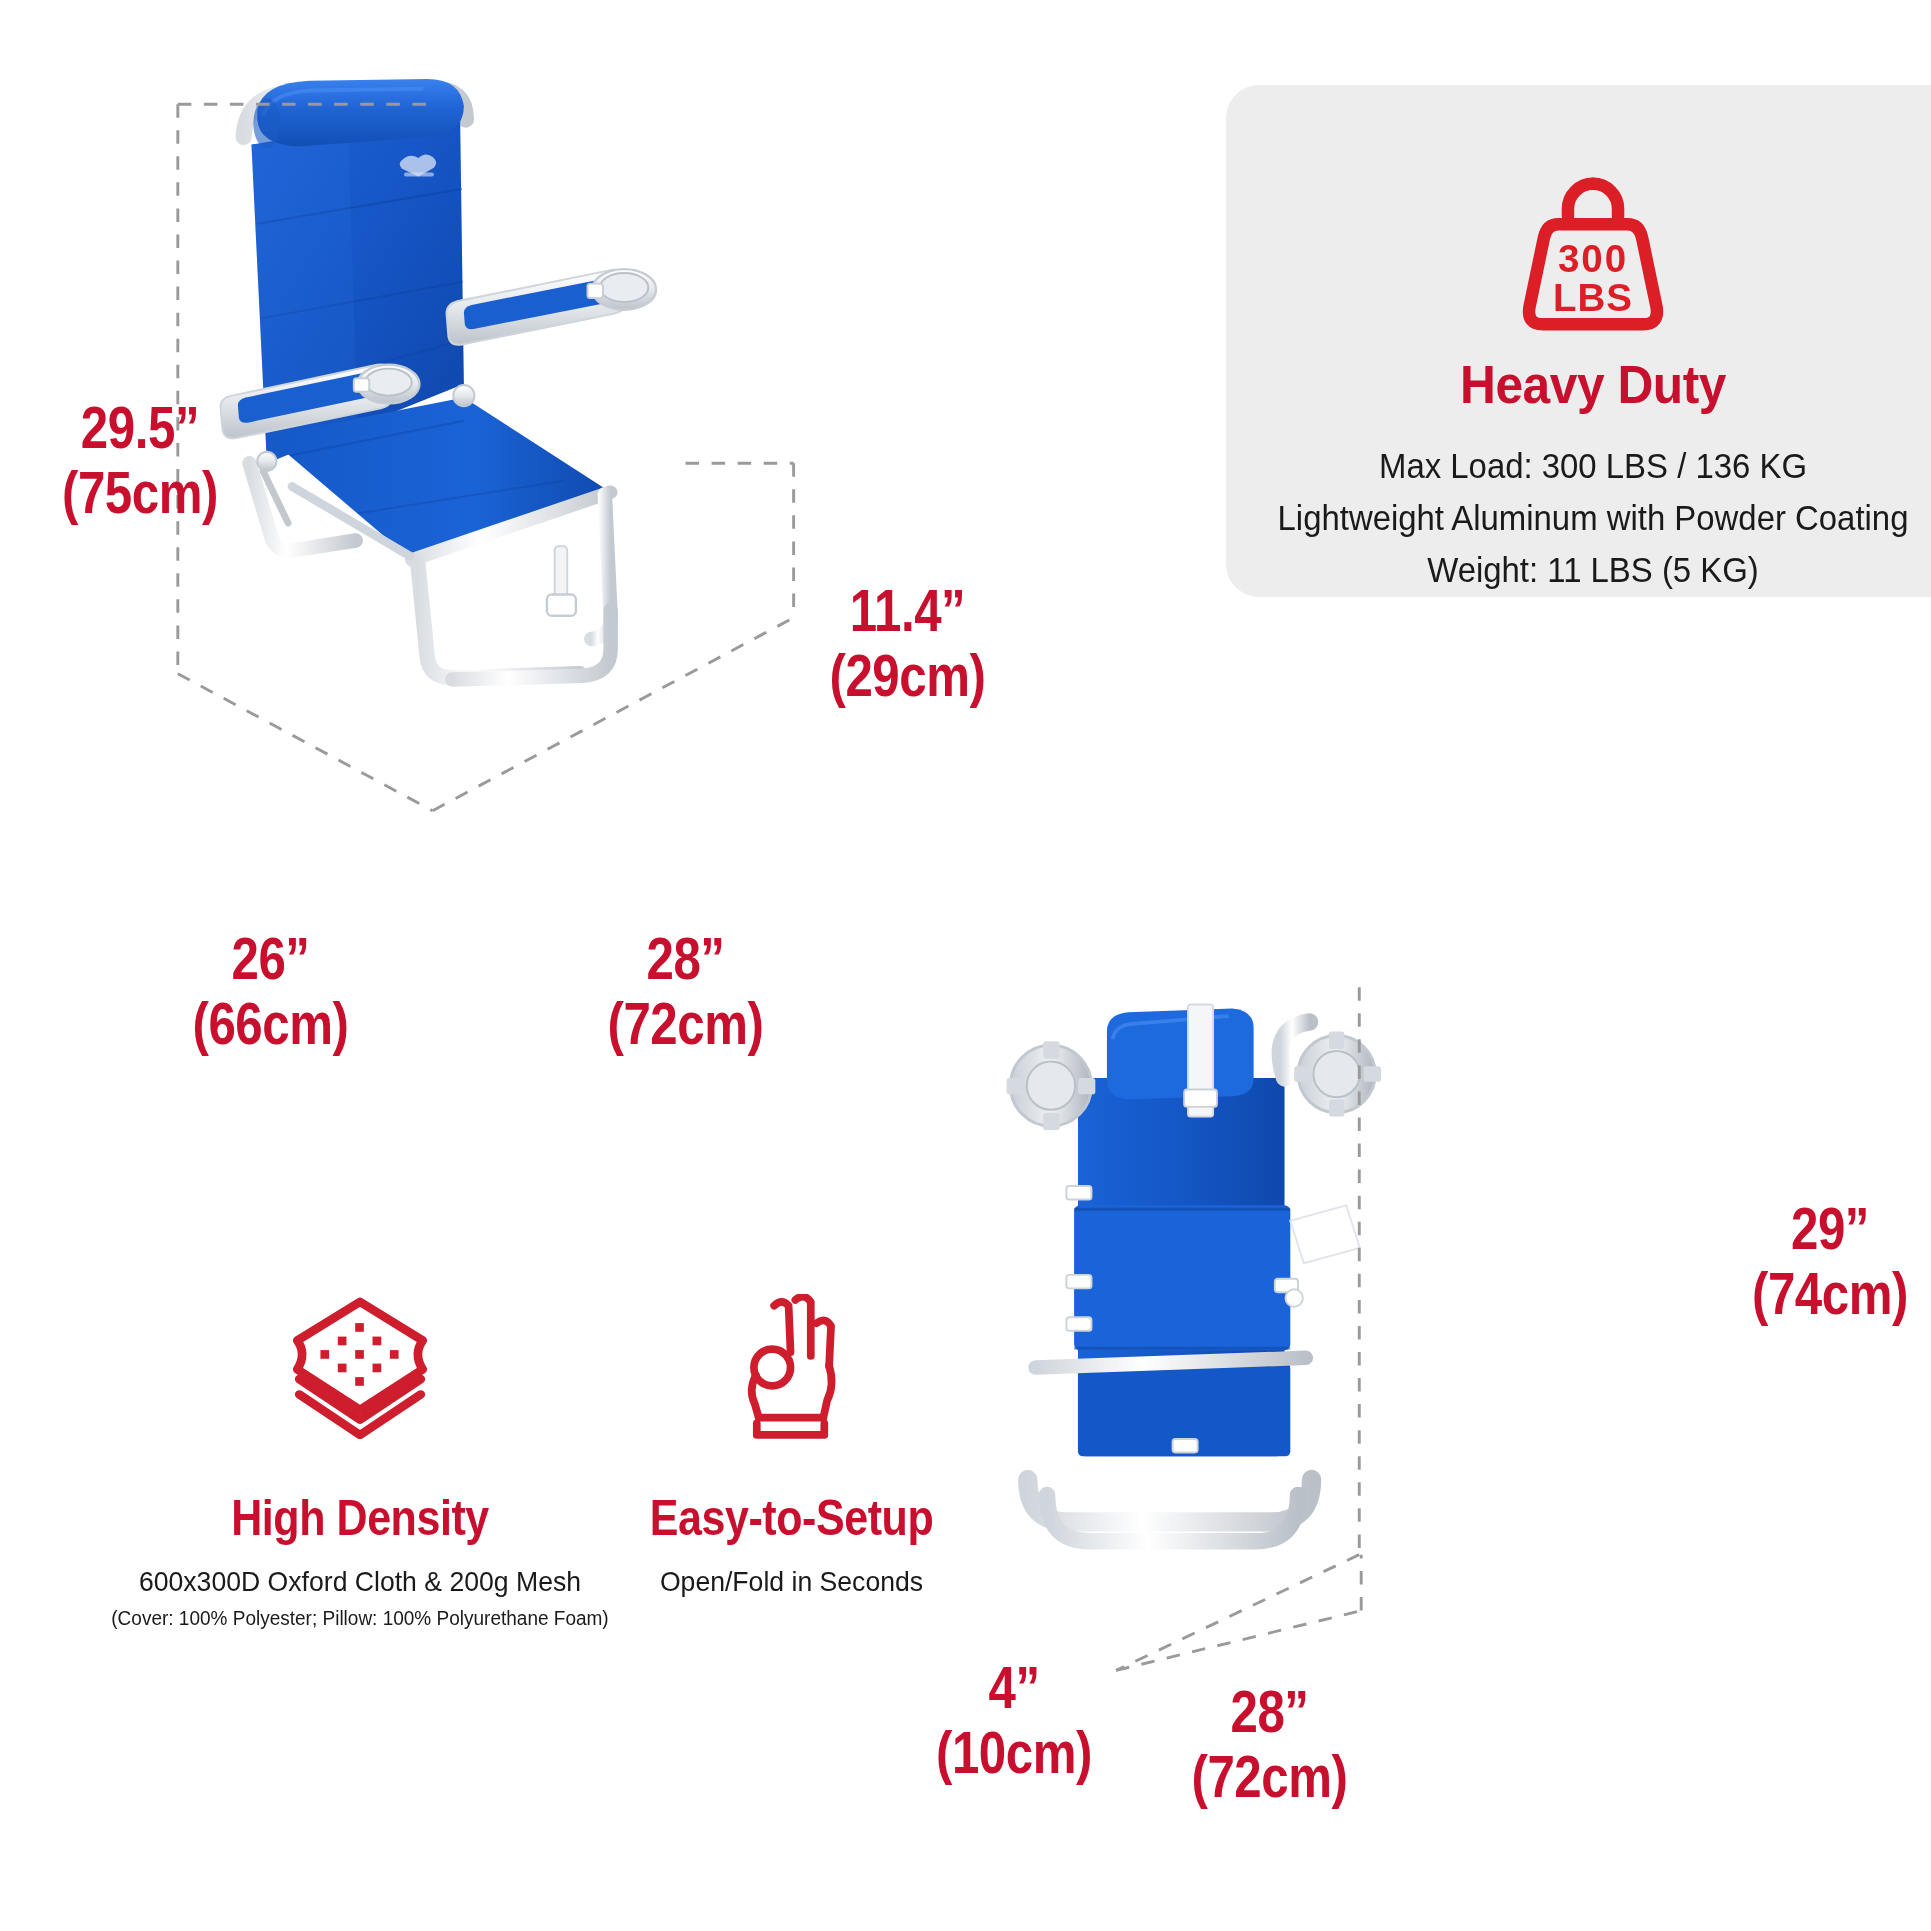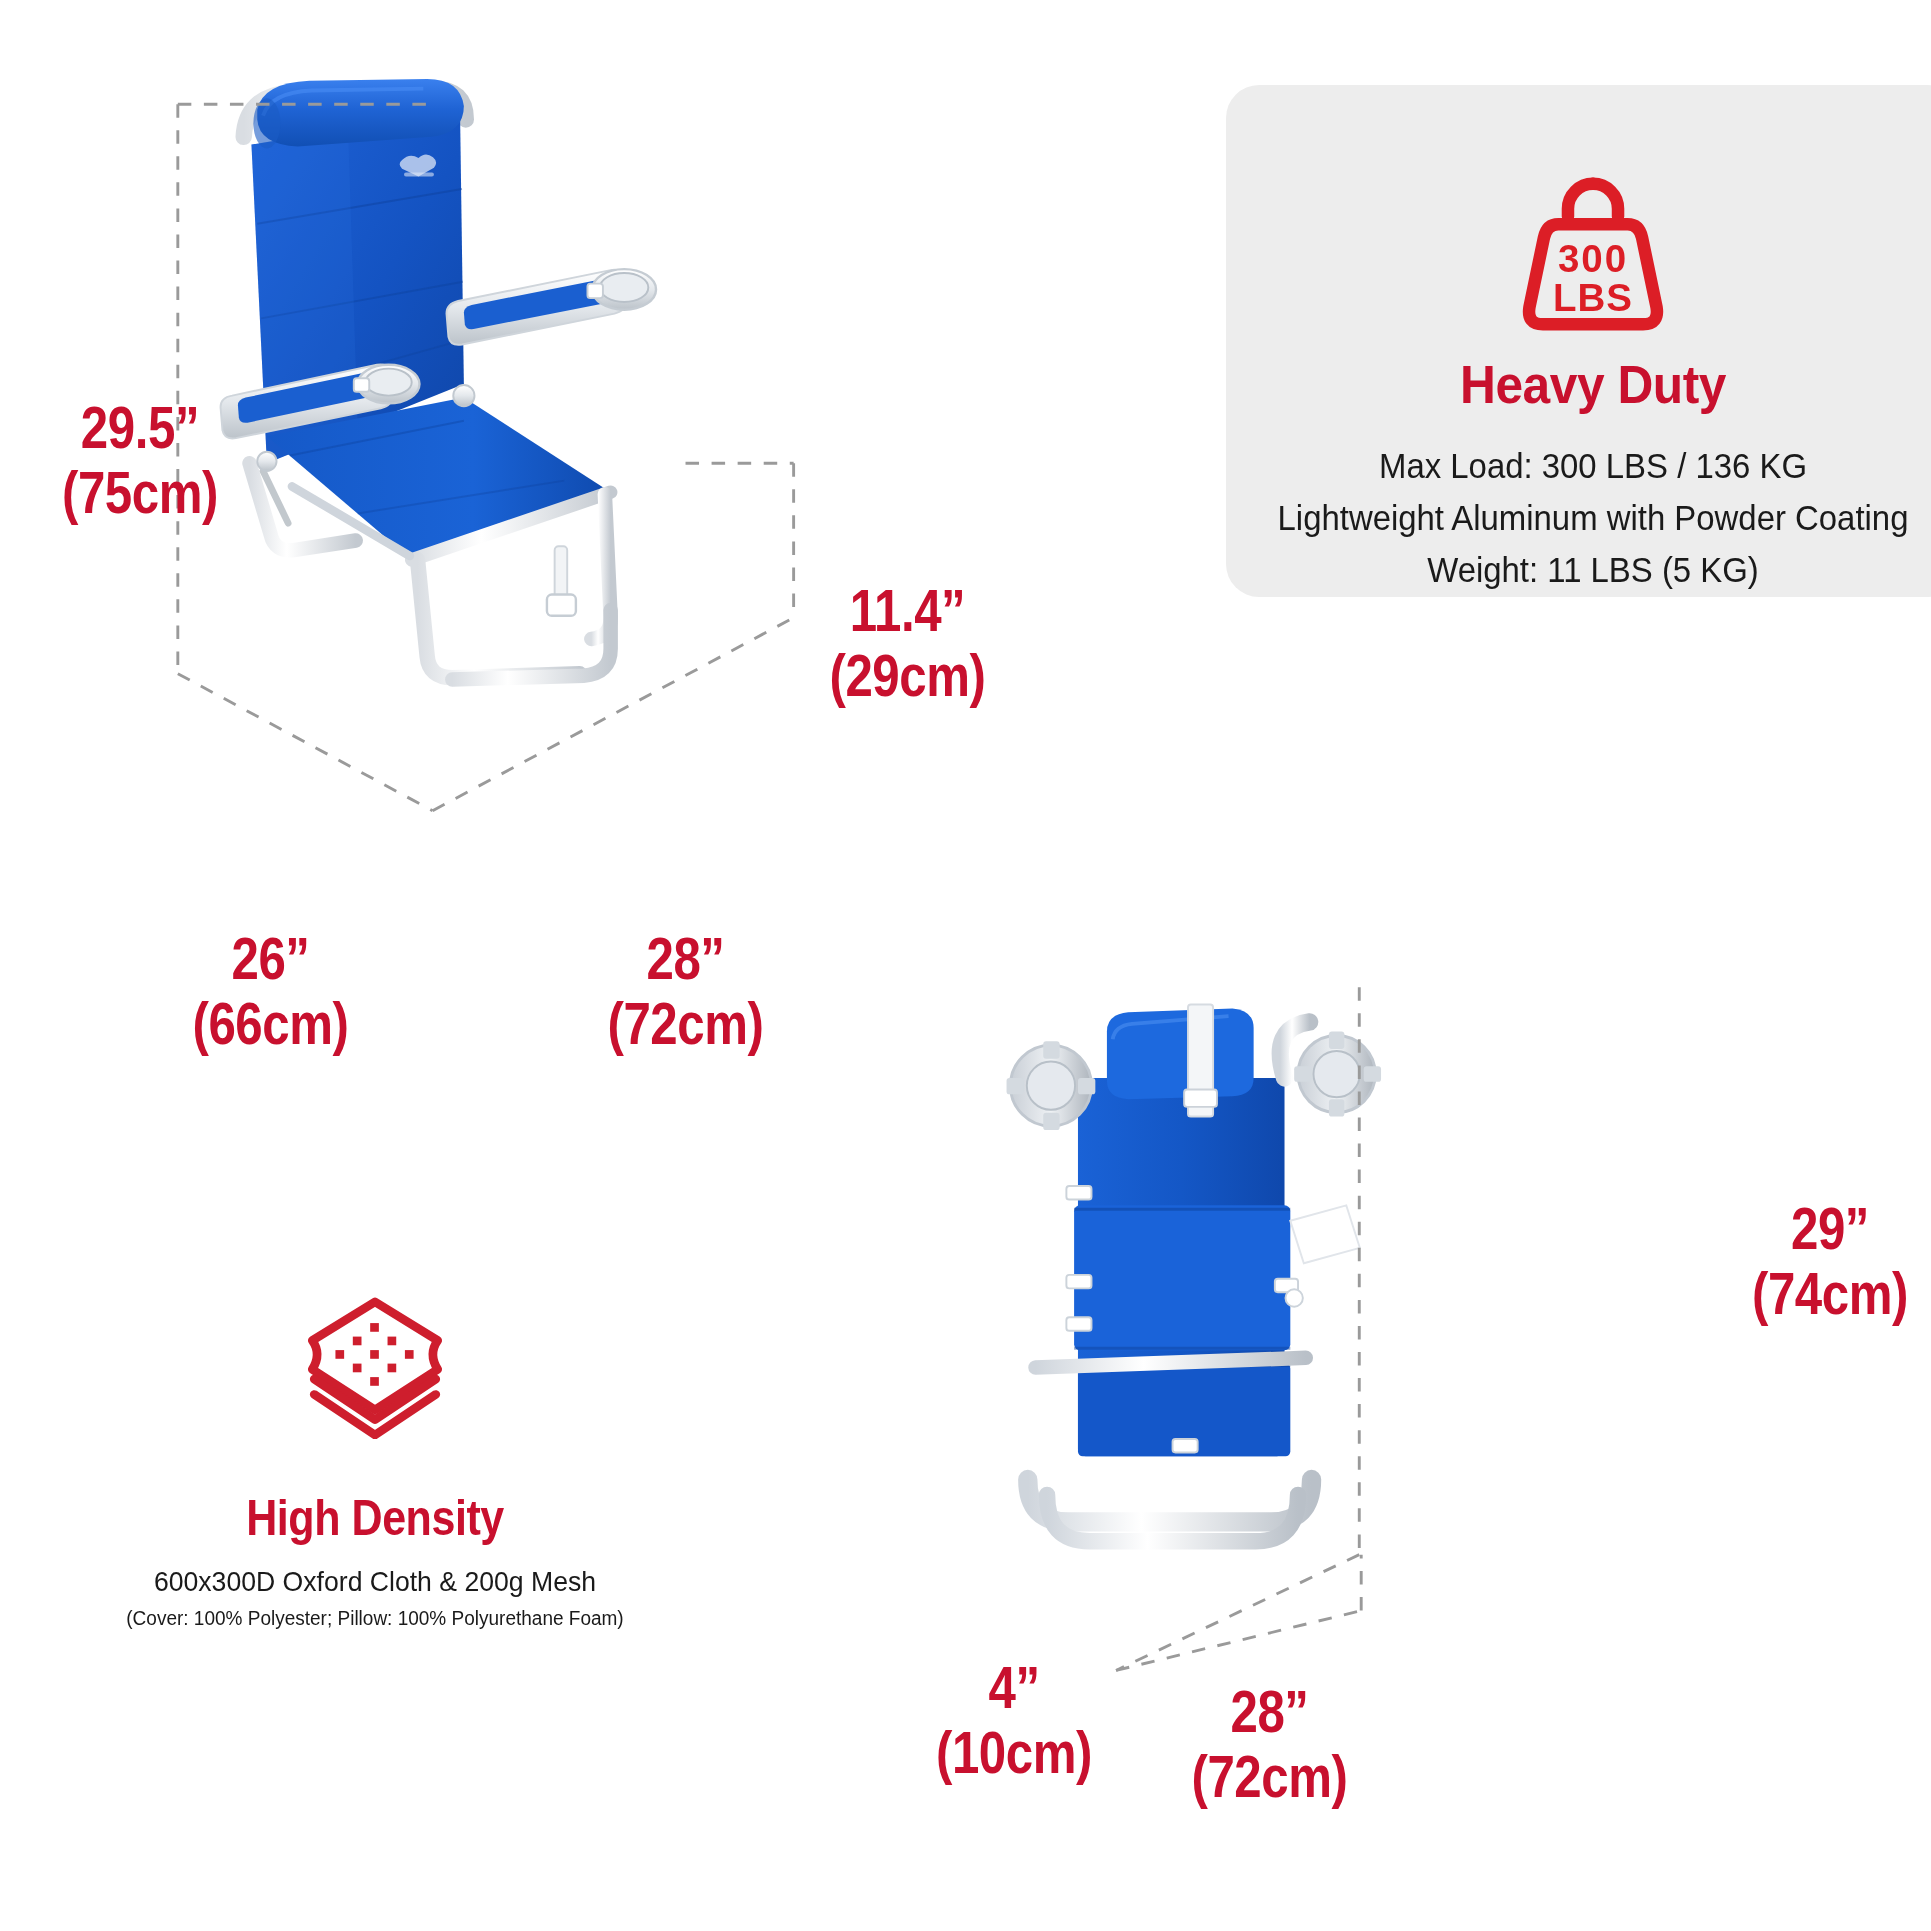--- a/index.html
+++ b/index.html
@@ -259,21 +259,21 @@
 
     <div id="hd-title">Heavy Duty</div>
 
     <div id="hd-lines">
       <div class="hd-line">Max Load: 300 LBS / 136 KG</div>
       <div class="hd-line">Lightweight Aluminum with Powder Coating</div>
       <div class="hd-line">Weight: 11 LBS (5 KG)</div>
     </div>
   </div>
 
-  <div class="feature" style="left:37px; top:1294px; width:676px;">
+  <div class="feature" style="left:22px; top:1294px; width:676px;">
     <svg class="feature-icon" width="164" height="145" viewBox="0 0 170 150" style="display:block;margin:0 auto 50px auto;">
       <g fill="none" stroke="#CE1E2D" stroke-width="9" stroke-linejoin="round" stroke-linecap="round">
         <path d="M85 8 L150 48 Q140 62 150 78 L85 120 L20 78 Q30 62 20 48 Z"></path>
         <path d="M22 88 L85 130 L148 88"></path>
         <path d="M22 104 L85 146 L148 104"></path>
       </g>
       <g fill="#CE1E2D">
         <rect x="80" y="30" width="9" height="9"></rect>
         <rect x="62" y="44" width="9" height="9"></rect>
         <rect x="98" y="44" width="9" height="9"></rect>
@@ -283,20 +283,42 @@
         <rect x="62" y="72" width="9" height="9"></rect>
         <rect x="98" y="72" width="9" height="9"></rect>
         <rect x="80" y="86" width="9" height="9"></rect>
       </g>
     </svg>
     <div class="feature-title">High Density</div>
     <div class="feature-sub">600x300D Oxford Cloth &amp; 200g Mesh</div>
     <div class="feature-sub2">(Cover: 100% Polyester; Pillow: 100% Polyurethane Foam)</div>
   </div>
 
+  <div class="feature" style="left:521px; top:1294px; width:541px;">
+    <svg class="feature-icon" width="135" height="145" viewBox="0 0 140 150" style="display:block;margin:0 auto 50px auto;">
+      <g fill="none" stroke="#CE1E2D" stroke-width="8" stroke-linejoin="round" stroke-linecap="round">
+
+        <path d="M52 12 q8 -8 15 0 l2 48"></path>
+
+        <path d="M74 6 q9 -8 16 2 l0 56"></path>
+
+        <path d="M96 30 q9 -7 15 3 l-2 42"></path>
+
+        <path d="M109 74 q6 20 -2 36 l-4 18"></path>
+
+        <circle cx="50" cy="76" r="19"></circle>
+
+        <path d="M33 84 q-8 16 -1 30 l4 14"></path>
+        <path d="M36 128 l67 0"></path>
+        <path d="M34 134 l0 12 l70 0 l0 -12"></path>
+      </g>
+    </svg>
+    <div class="feature-title">Easy-to-Setup</div>
+    <div class="feature-sub">Open/Fold in Seconds</div>
+  </div>
 
   <div class="photo" style="left:966px; top:985px; width:444px; height:599px;">
     <svg width="444" height="599" viewBox="0 0 460 620">
       <defs>
         <linearGradient id="fFab" x1="0" y1="0" x2="1" y2="0">
           <stop offset="0%" stop-color="#1a62d6"></stop>
           <stop offset="50%" stop-color="#1457c6"></stop>
           <stop offset="100%" stop-color="#0f48ac"></stop>
         </linearGradient>
         <linearGradient id="fMetal" x1="0" y1="0" x2="1" y2="0">

